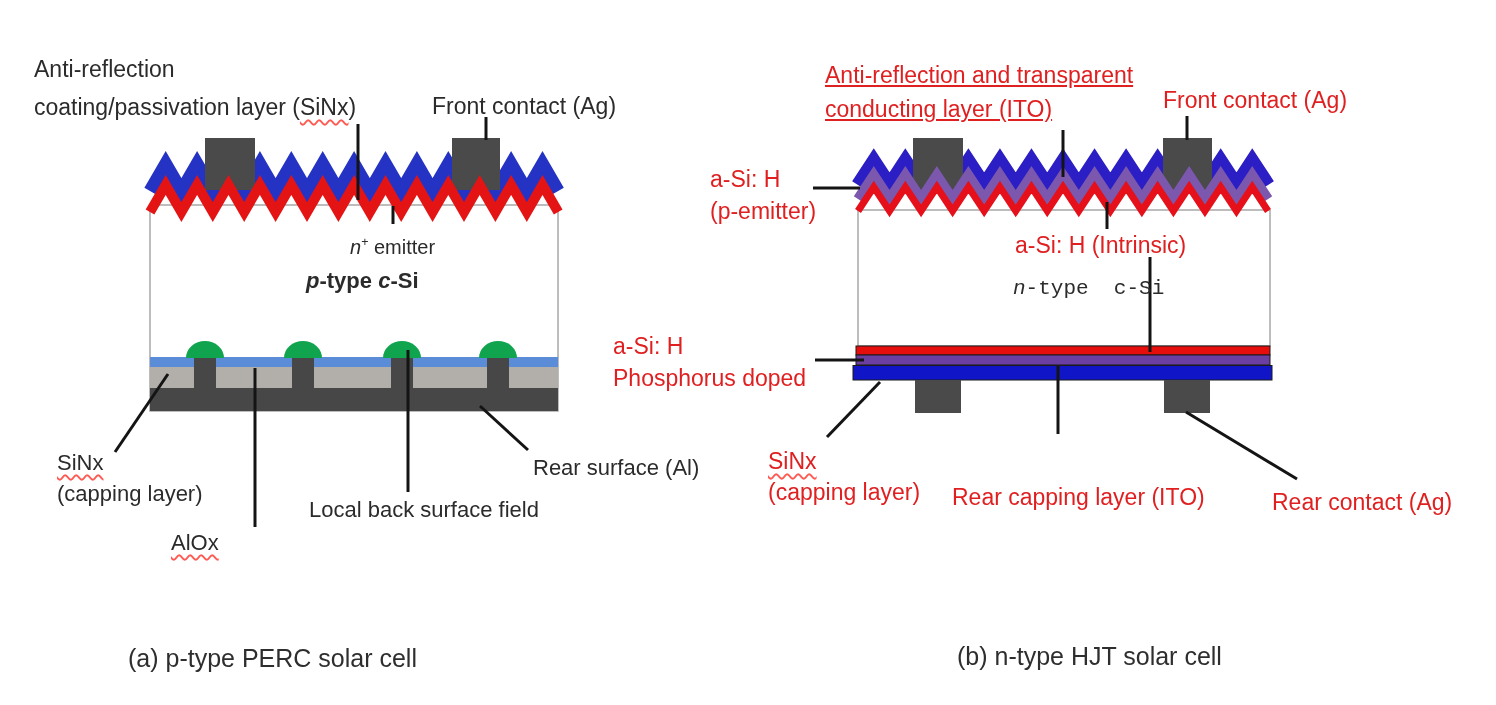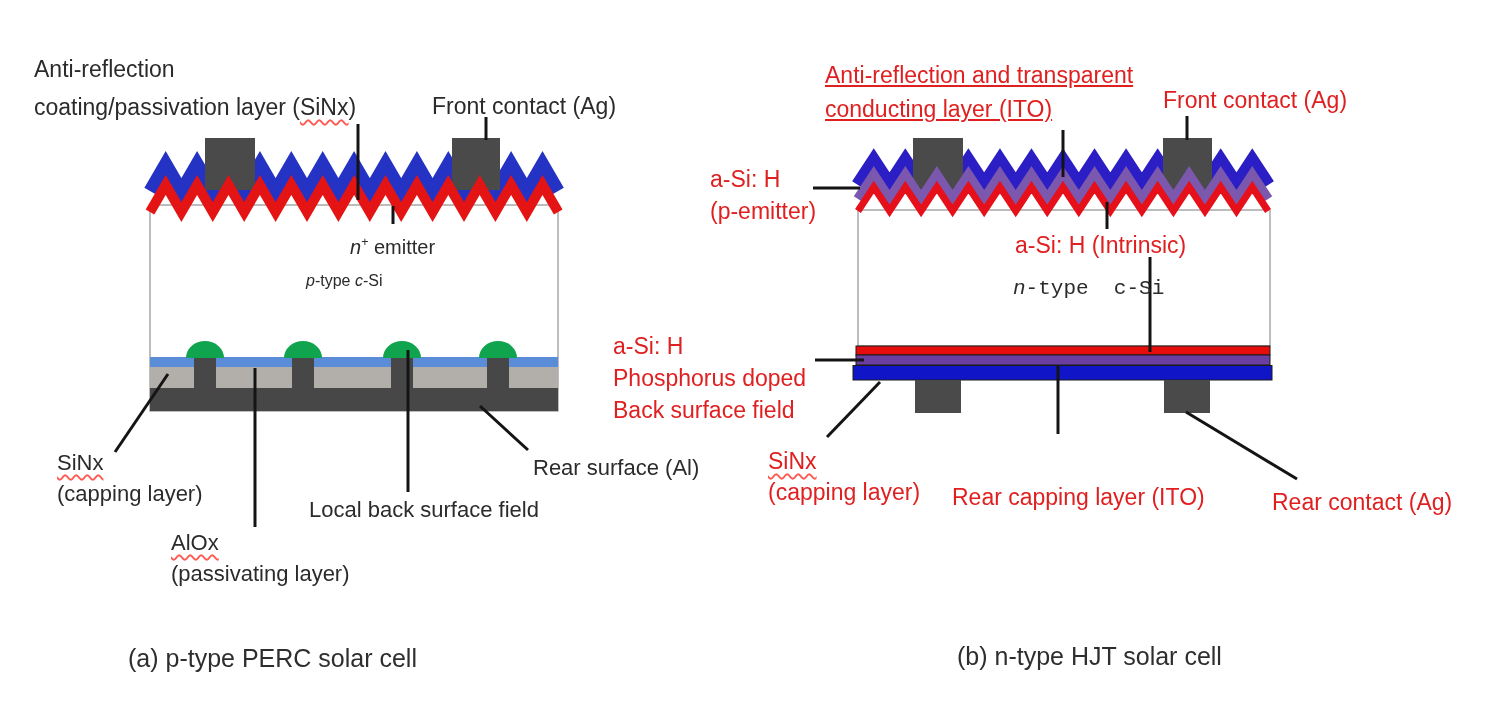--- a/index.html
+++ b/index.html
@@ -9,21 +9,21 @@
   }
   #art{position:absolute;left:0;top:0;z-index:0;}
   .lbl{position:absolute;z-index:2;font-size:23px;line-height:33px;color:var(--ink,#2b2b2b);white-space:pre;}
   .red{color:var(--red_text,#e02020);}
   .wavy{text-decoration:underline;text-decoration-style:wavy;text-decoration-color:#ff5a52;text-decoration-thickness:1.5px;text-underline-offset:4px;}
   .it{font-style:italic;}
   sup{font-size:0.62em;}
   #perc-arc{left:34px;top:50px;line-height:38px;}
   #perc-front{left:432px;top:90px;}
   #perc-emitter{left:350px;top:226px;font-size:20px;}
-  #perc-bulk{left:306px;top:264px;font-size:16px;}
+  #perc-bulk{left:306px;top:264px;font-size:22px;font-weight:bold;}
   #perc-sinx{left:57px;top:447px;line-height:31px;font-size:22px;}
   #perc-alox{left:171px;top:527px;line-height:31px;font-size:22px;}
   #perc-lbsf{left:301px;top:493px;font-size:22px;margin-left:8px;}
   #perc-rear{left:533px;top:451px;font-size:22px;}
   #cap-a{left:128px;top:642px;font-size:25px;color:#2e2e2e;text-align:right;}
   #hjt-ito{left:825px;top:58px;line-height:34px;text-decoration:underline;}
   #hjt-front{left:1163px;top:84px;}
   #hjt-pem{left:710px;top:163px;line-height:32px;}
   #hjt-int{left:1015px;top:229px;}
   #hjt-bulk{left:1013px;top:272px;font-size:21px;font-family:Liberation Mono, monospace;}
@@ -95,39 +95,39 @@
 <div class="lbl" id="perc-arc"><span>Anti-reflection</span><br><span>coating/passivation layer (</span><span class="wavy">SiNx</span><span>)</span></div>
 
 <div class="lbl" id="perc-front">Front contact (Ag)</div>
 
 <div class="lbl" id="perc-emitter"><span class="it">n</span><sup>+</sup><span> emitter</span></div>
 
 <div class="lbl" id="perc-bulk"><span class="it">p</span><span>-type </span><span class="it">c</span><span>-Si</span></div>
 
 <div class="lbl" id="perc-sinx"><span class="wavy">SiNx</span><br><span>(capping layer)</span></div>
 
-<div class="lbl" id="perc-alox"><span class="wavy">AlOx</span><br><span>(passivating layer)</span></div>
+<div class="lbl" id="perc-alox"><span class="wavy">AlOx</span><br></div>
 
 <div class="lbl" id="perc-lbsf">Local back surface field</div>
 
 <div class="lbl" id="perc-rear">Rear surface (Al)</div>
 
 <div class="lbl" id="cap-a">(a) p-type PERC solar cell</div>
 
 <div class="lbl red" id="hjt-ito"><span>Anti-reflection and transparent</span><br><span>conducting layer (ITO)</span></div>
 
 <div class="lbl red" id="hjt-front">Front contact (Ag)</div>
 
 <div class="lbl red" id="hjt-pem"><span>a-Si: H</span><br><span>(p-emitter)</span></div>
 
 <div class="lbl red" id="hjt-int">a-Si: H (Intrinsic)</div>
 
 <div class="lbl" id="hjt-bulk"><span class="it">n</span><span>-type  c-Si</span></div>
 
-<div class="lbl red" id="hjt-bsf"><span>a-Si: H</span><br><span>Phosphorus doped</span><br><span>Back surface field</span></div>
+<div class="lbl red" id="hjt-bsf"><span>a-Si: H</span><br><span>Phosphorus doped</span><br></div>
 
 <div class="lbl red" id="hjt-sinx"><span class="wavy">SiNx</span><br><span>(capping layer)</span></div>
 
 <div class="lbl red" id="hjt-rearcap">Rear capping layer (ITO)</div>
 
 <div class="lbl red" id="hjt-rearc">Rear contact (Ag)</div>
 
 <div class="lbl" id="cap-b">(b) n-type HJT solar cell</div>
 
 </body></html>

